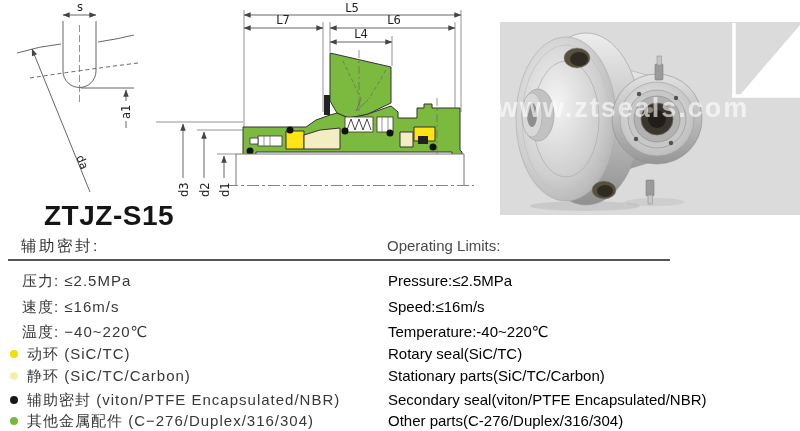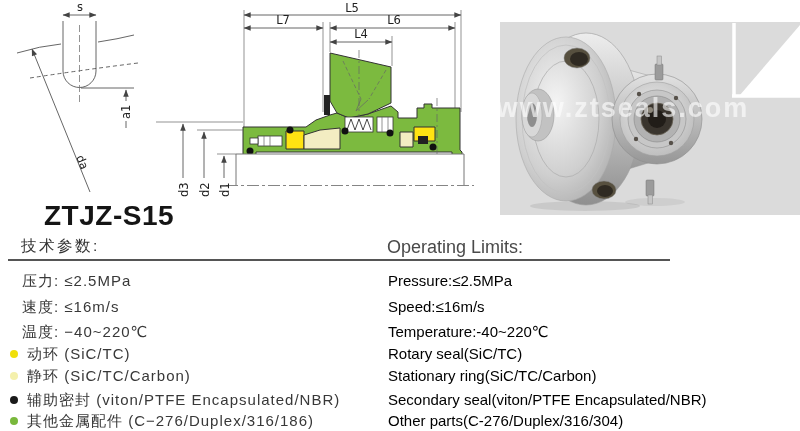--- a/index.html
+++ b/index.html
@@ -14,21 +14,21 @@
   .green{fill:var(--drawing-green,#7CBA3F);}
   .yellow{fill:var(--drawing-yellow,#FFE312);}
   .cream{fill:var(--drawing-cream,#F3EDC2);}
   
   .photo{position:absolute;left:500px;top:22px;width:300px;height:161px;text-align:right;}
   .photo svg text{font-family:"Liberation Sans","DejaVu Sans",sans-serif;}
   
   .title{position:absolute;left:15px;top:200px;font-size:28px;font-weight:900;
          color:#151515;letter-spacing:.5px;margin-left:29px;}
   .hdr-cn{position:absolute;left:21px;top:236px;font-size:15.5px;color:#333;letter-spacing:2.5px;}
-  .hdr-en{position:absolute;left:387px;top:237px;font-size:18px;color:#4a4a4a;}
+  .hdr-en{position:absolute;left:387px;top:237px;font-size:15px;color:#4a4a4a;}
   .divider{position:absolute;left:8px;top:259px;width:662px;height:2px;background:var(--line-color,#555);}
   .row{position:absolute;left:0;width:736px;height:20px;font-size:15px;line-height:20px;}
   .row .cn{position:absolute;left:22px;color:#383838;letter-spacing:1px;white-space:nowrap;}
   .row.indent .cn{left:27px;}
   .row .en{position:absolute;left:388px;color:#000000;white-space:nowrap;}
   .bullet{position:absolute;left:10px;top:6px;width:8px;height:8px;border-radius:50%;}
   .r1{top:271px}.r2{top:297px}.r3{top:322px}.r4{top:344px}
   .r5{top:366px}.r6{top:390px}.r7{top:411px}
 </style>
 </head>
@@ -206,21 +206,21 @@
 
       <g>
         <polygon points="240,73 300,3 300,73" fill="#fff"></polygon>
         <line x1="234" y1="1" x2="234" y2="75" stroke="#fff" stroke-width="3.5"></line>
         <line x1="232" y1="74" x2="300" y2="74" stroke="#fff" stroke-width="3.5"></line>
       </g>
     </svg>
   </div>
 
   <div class="title">ZTJZ-S15</div>
-  <div class="hdr-cn">技术参数:</div>
+  <div class="hdr-cn">辅助密封:</div>
   <div class="hdr-en">Operating Limits:</div>
   <div class="divider"></div>
 
   <div class="row r1">
     <span class="cn">压力: ≤2.5MPa</span>
     <span class="en">Pressure:≤2.5MPa</span>
   </div>
   <div class="row r2">
     <span class="cn">速度: ≤16m/s</span>
     <span class="en">Speed:≤16m/s</span>
@@ -230,26 +230,26 @@
     <span class="en">Temperature:-40~220℃</span>
   </div>
   <div class="row r4 indent">
     <span class="bullet" style="background-color: rgb(240, 223, 10);"></span>
     <span class="cn">动环 (SiC/TC)</span>
     <span class="en">Rotary seal(SiC/TC)</span>
   </div>
   <div class="row r5 indent">
     <span class="bullet" style="background-color: rgb(244, 240, 172);"></span>
     <span class="cn">静环 (SiC/TC/Carbon)</span>
-    <span class="en">Stationary ring(SiC/TC/Carbon)</span>
+    <span class="en">Stationary parts(SiC/TC/Carbon)</span>
   </div>
   <div class="row r6 indent">
     <span class="bullet" style="background-color: rgb(26, 26, 26);"></span>
     <span class="cn">辅助密封 (viton/PTFE Encapsulated/NBR)</span>
     <span class="en">Secondary seal(viton/PTFE Encapsulated/NBR)</span>
   </div>
   <div class="row r7 indent">
     <span class="bullet" style="background-color: rgb(121, 184, 60);"></span>
-    <span class="cn">其他金属配件 (C−276/Duplex/316/186)</span>
+    <span class="cn">其他金属配件 (C−276/Duplex/316/304)</span>
     <span class="en">Other parts(C-276/Duplex/316/304)</span>
   </div>
 
 </div>
 
 </body></html>

